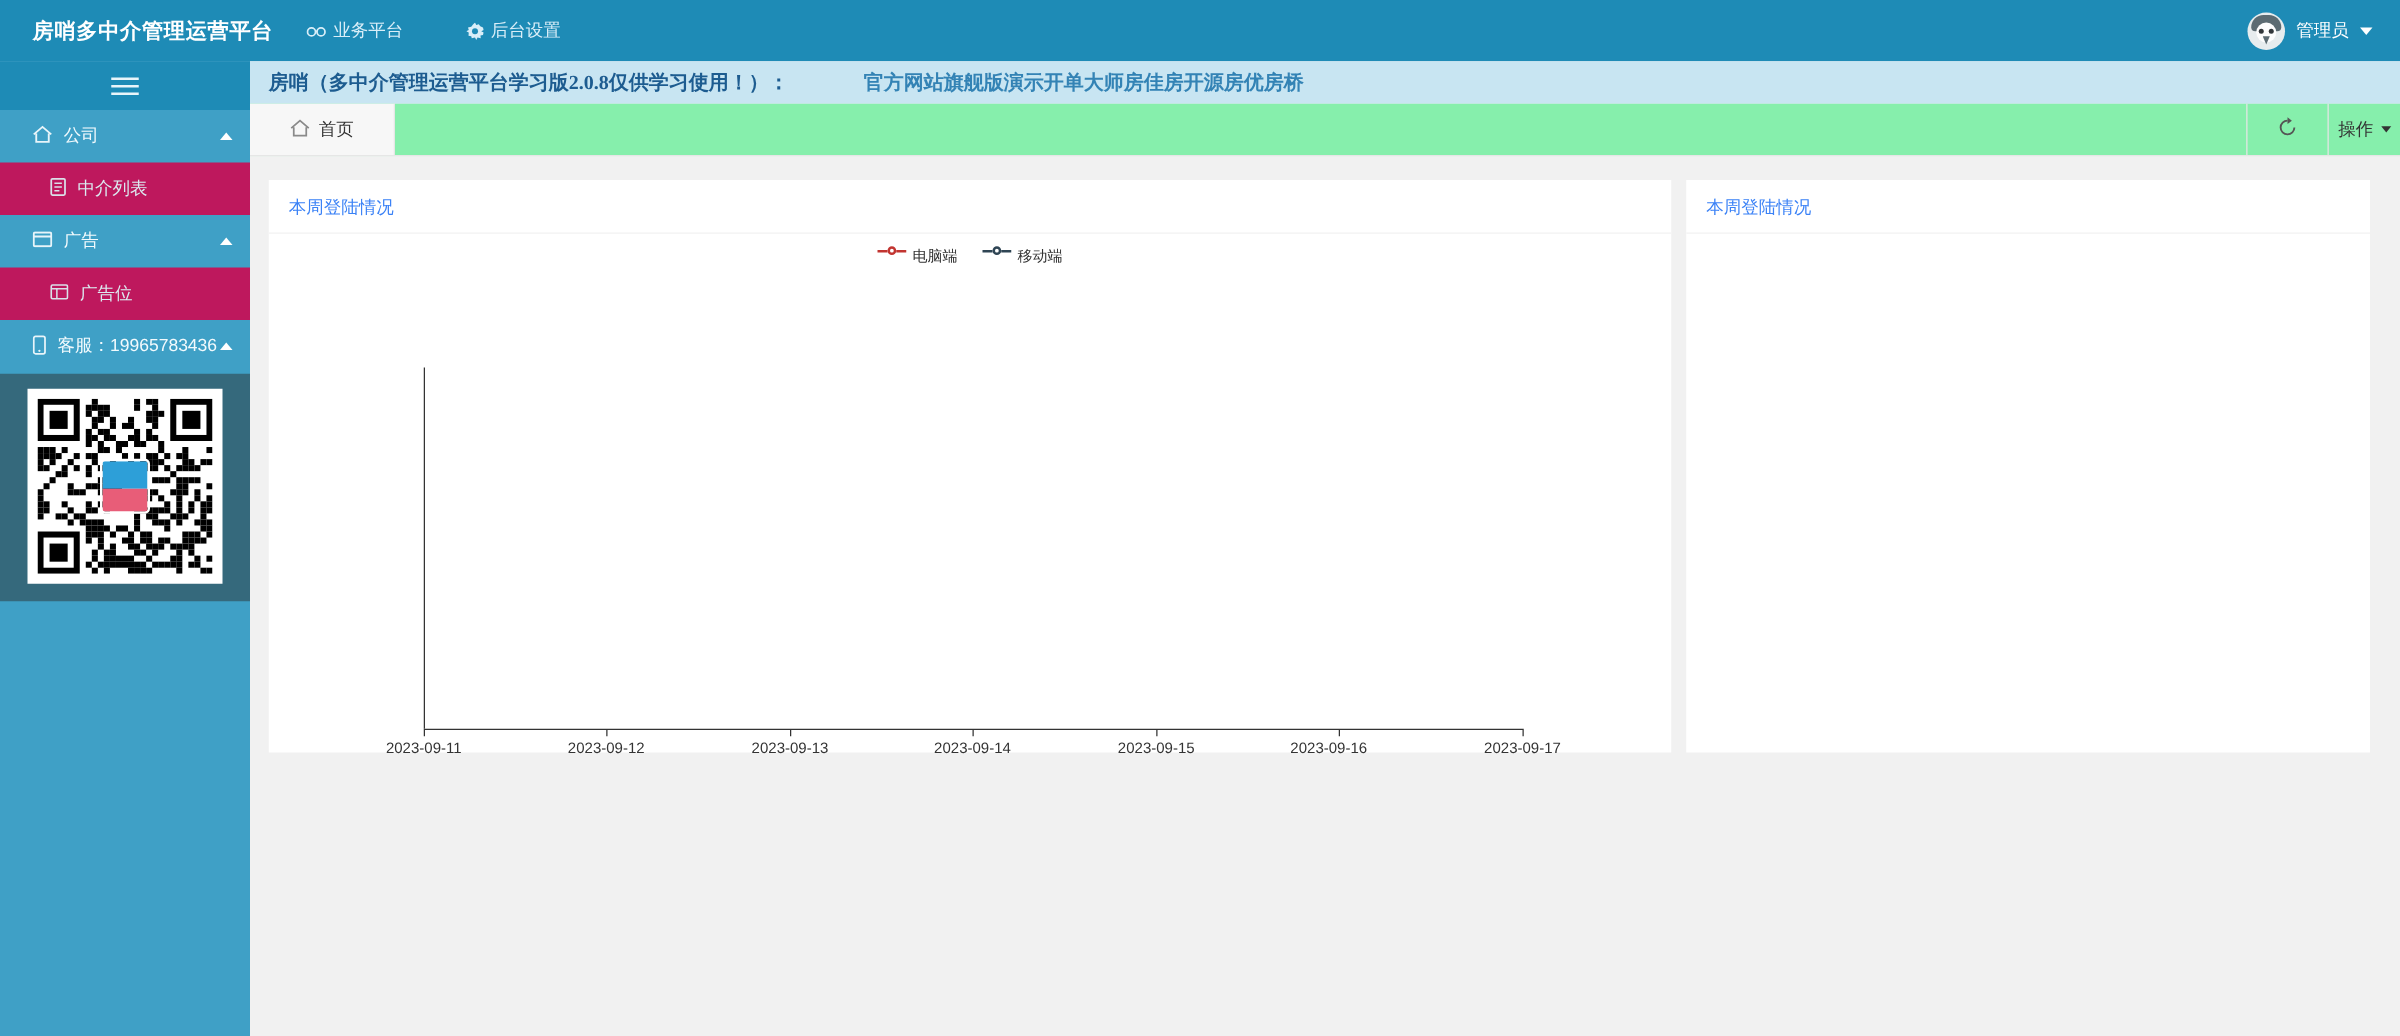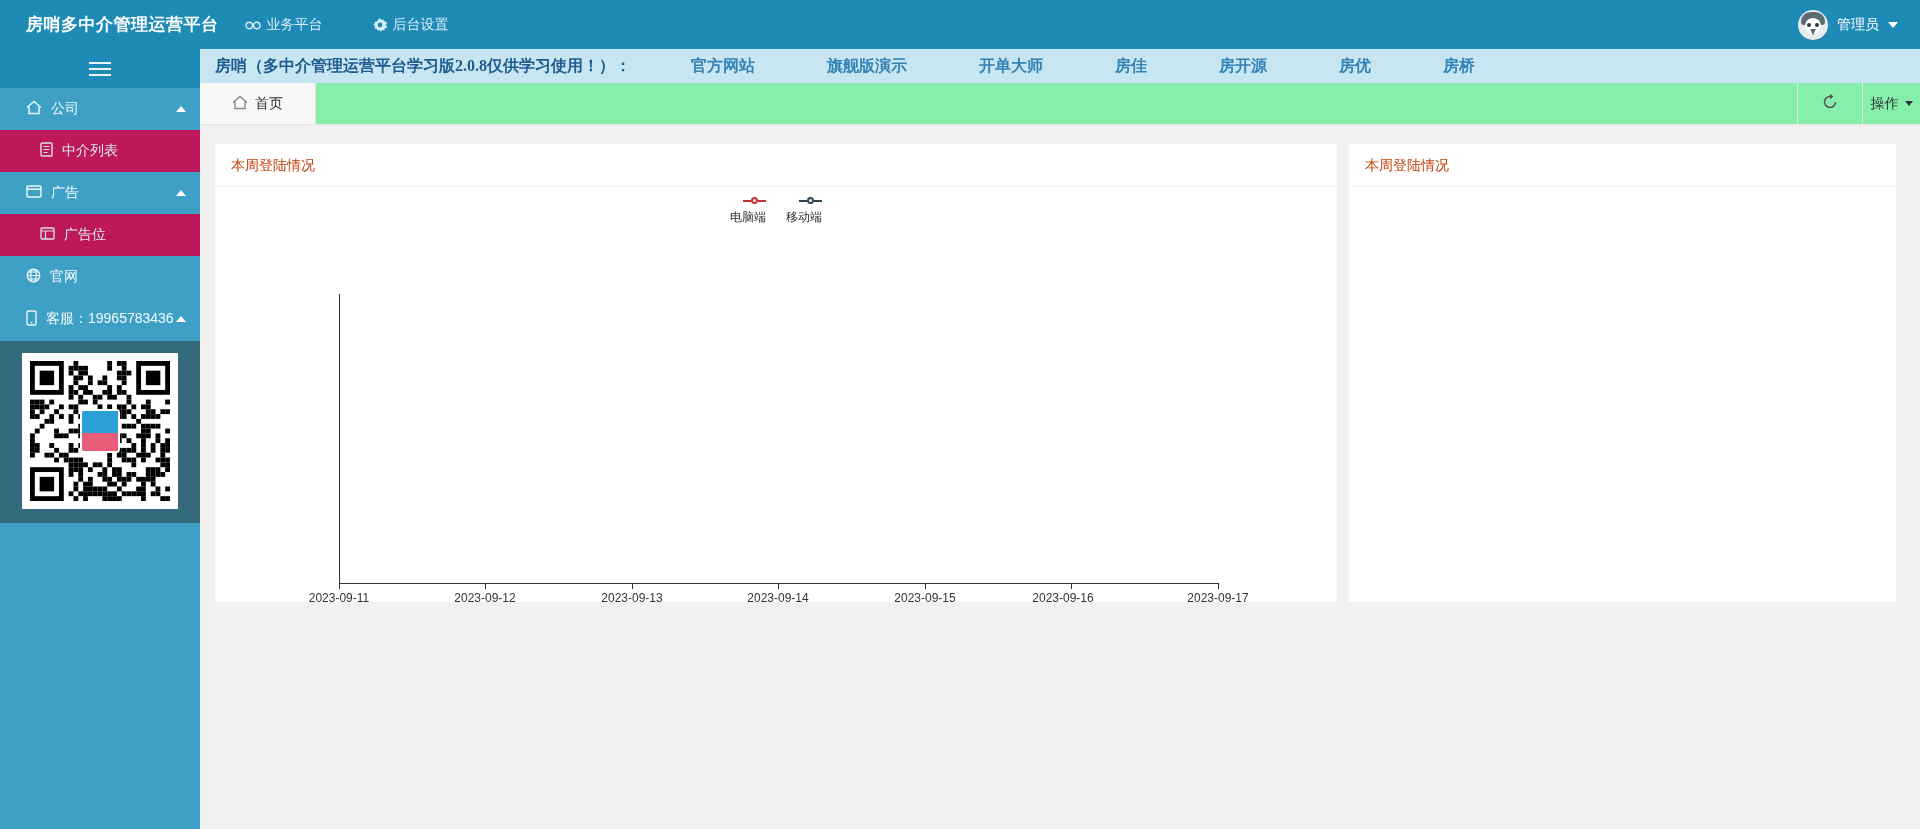--- a/index.html
+++ b/index.html
@@ -36,39 +36,39 @@
   .qr-panel { background:#35697c; padding:12px 0 14px 0; margin-top:1px; display:flex; justify-content:center; }
   .qr-box { width:156px; height:156px; background:#fff; position:relative; }
   .qr-box svg { position:absolute; left:8px; top:8px; }
   .qr-badge { position:absolute; left:58px; top:56px; width:40px; height:44px; border-radius:4px; border:2px solid #fff; overflow:hidden; }
   .qr-badge .b-top { height:22px; background:#2d9fd8; }
   .qr-badge .b-bot { height:22px; background:#e85d78; }
 
   
   .main { position:absolute; left:200px; top:49px; width:1720px; height:780px; }
   .notice { height:34px; background:#c8e5f2; display:flex; align-items:center; padding-left:15px; font-family:"Liberation Serif","DejaVu Serif",serif; font-size:16px; font-weight:bold; color:#1d5c90; white-space:nowrap; overflow:hidden; }
-  .notice-links { display:flex; margin-left:60px; gap:72px; }
+  .notice-links { display:flex; margin-left:60px; }
   .notice-links a { color:#3383b5; text-decoration:none; cursor:pointer; font-weight:bold; }
 
   .tabbar { height:42px; background:#86efac; border-bottom:1px solid #e6e6e6; display:flex; align-items:stretch; }
   .tab { width:116px; background:#f7f7f7; border-right:1px solid #e6e6e6; display:flex; align-items:center; justify-content:center; gap:7px; font-size:14px; color:#333; cursor:pointer; }
   .tab-fill { flex:1; }
   .tool-cell { width:65px; border-left:1px solid #e6e6e6; display:flex; align-items:center; justify-content:center; cursor:pointer; }
   .tool-cell.op { width:58px; gap:6px; }
 
   .content { position:relative; height:703px; background:#f1f1f1; }
   .card { position:absolute; top:19px; background:#fff; }
   .card.left { left:15px; width:1122px; height:458px; }
   .card.right { left:1149px; width:547px; height:458px; }
-  .card-header { height:43px; line-height:43px; padding:0 16px; font-size:14px; color:#c2410c; border-bottom:1px solid #f2f2f2; }
+  .card-header { height:43px; line-height:43px; padding:0 16px; font-size:14px; color:#3b82f6; border-bottom:1px solid #f2f2f2; }
 
   
   .chart { position:absolute; left:0; top:43px; width:1122px; height:415px; }
   .legend { position:absolute; left:0; top:10px; width:1122px; display:flex; justify-content:center; gap:20px; align-items:center; font-size:12px; color:#333; }
-  .lg-item { display:inline-flex; align-items:flex-end; gap:5px; cursor:pointer;flex-direction:column; }
+  .lg-item { display:inline-flex; align-items:flex-start; gap:5px; cursor:pointer; }
   .lg-marker { display:inline-flex; align-items:center; }
   .lg-marker .line { width:8px; height:2px; }
   .lg-marker .dot { width:7px; height:7px; border-radius:50%; border:2px solid; background:#fff; }
   .axis-y { position:absolute; left:124px; top:107px; width:1px; height:289px; background:#333; }
   .axis-x { position:absolute; left:124px; top:396px; width:880px; height:1px; background:#333; }
   .tick { position:absolute; top:397px; width:1px; height:5px; background:#333; }
   .x-label { position:absolute; top:404px; width:90px; margin-left:-45px; text-align:center; font-size:12px; color:#333; }
 </style>
 </head>
 <body>
@@ -162,30 +162,20 @@
         <span>
           <svg width="15" height="13" viewBox="0 0 15 13">
               <rect x="1" y="1" width="13" height="11" rx="1" fill="none" stroke="#dcebf1" stroke-width="1.3"></rect>
               <path d="M1 4 H14 M5.5 4 V12" stroke="#dcebf1" stroke-width="1.2"></path>
             </svg>
         </span>
         <span class="mi-label">广告位</span>
       </div>
     </div>
 
-    <div class="menu-item">
-      <span>
-        <svg width="15" height="15" viewBox="0 0 15 15">
-            <circle cx="7.5" cy="7.5" r="6.2" fill="none" stroke="#f2fafd" stroke-width="1.4"></circle>
-            <ellipse cx="7.5" cy="7.5" rx="2.8" ry="6.2" fill="none" stroke="#f2fafd" stroke-width="1.2"></ellipse>
-            <path d="M1.3 7.5 H13.7 M2.2 4 H12.8 M2.2 11 H12.8" stroke="#f2fafd" stroke-width="1.2"></path>
-          </svg>
-      </span>
-      <span class="mi-label">官网</span>
-    </div>
 
     <div class="menu-item">
       <span>
         <svg width="11" height="16" viewBox="0 0 11 16">
             <rect x="1" y="1" width="9" height="14" rx="1.5" fill="none" stroke="#f2fafd" stroke-width="1.4"></rect>
             <circle cx="5.5" cy="12.6" r=".9" fill="#f2fafd"></circle>
           </svg>
       </span>
       <span class="mi-label">客服：19965783436</span>
       <span class="caret-up"></span>

